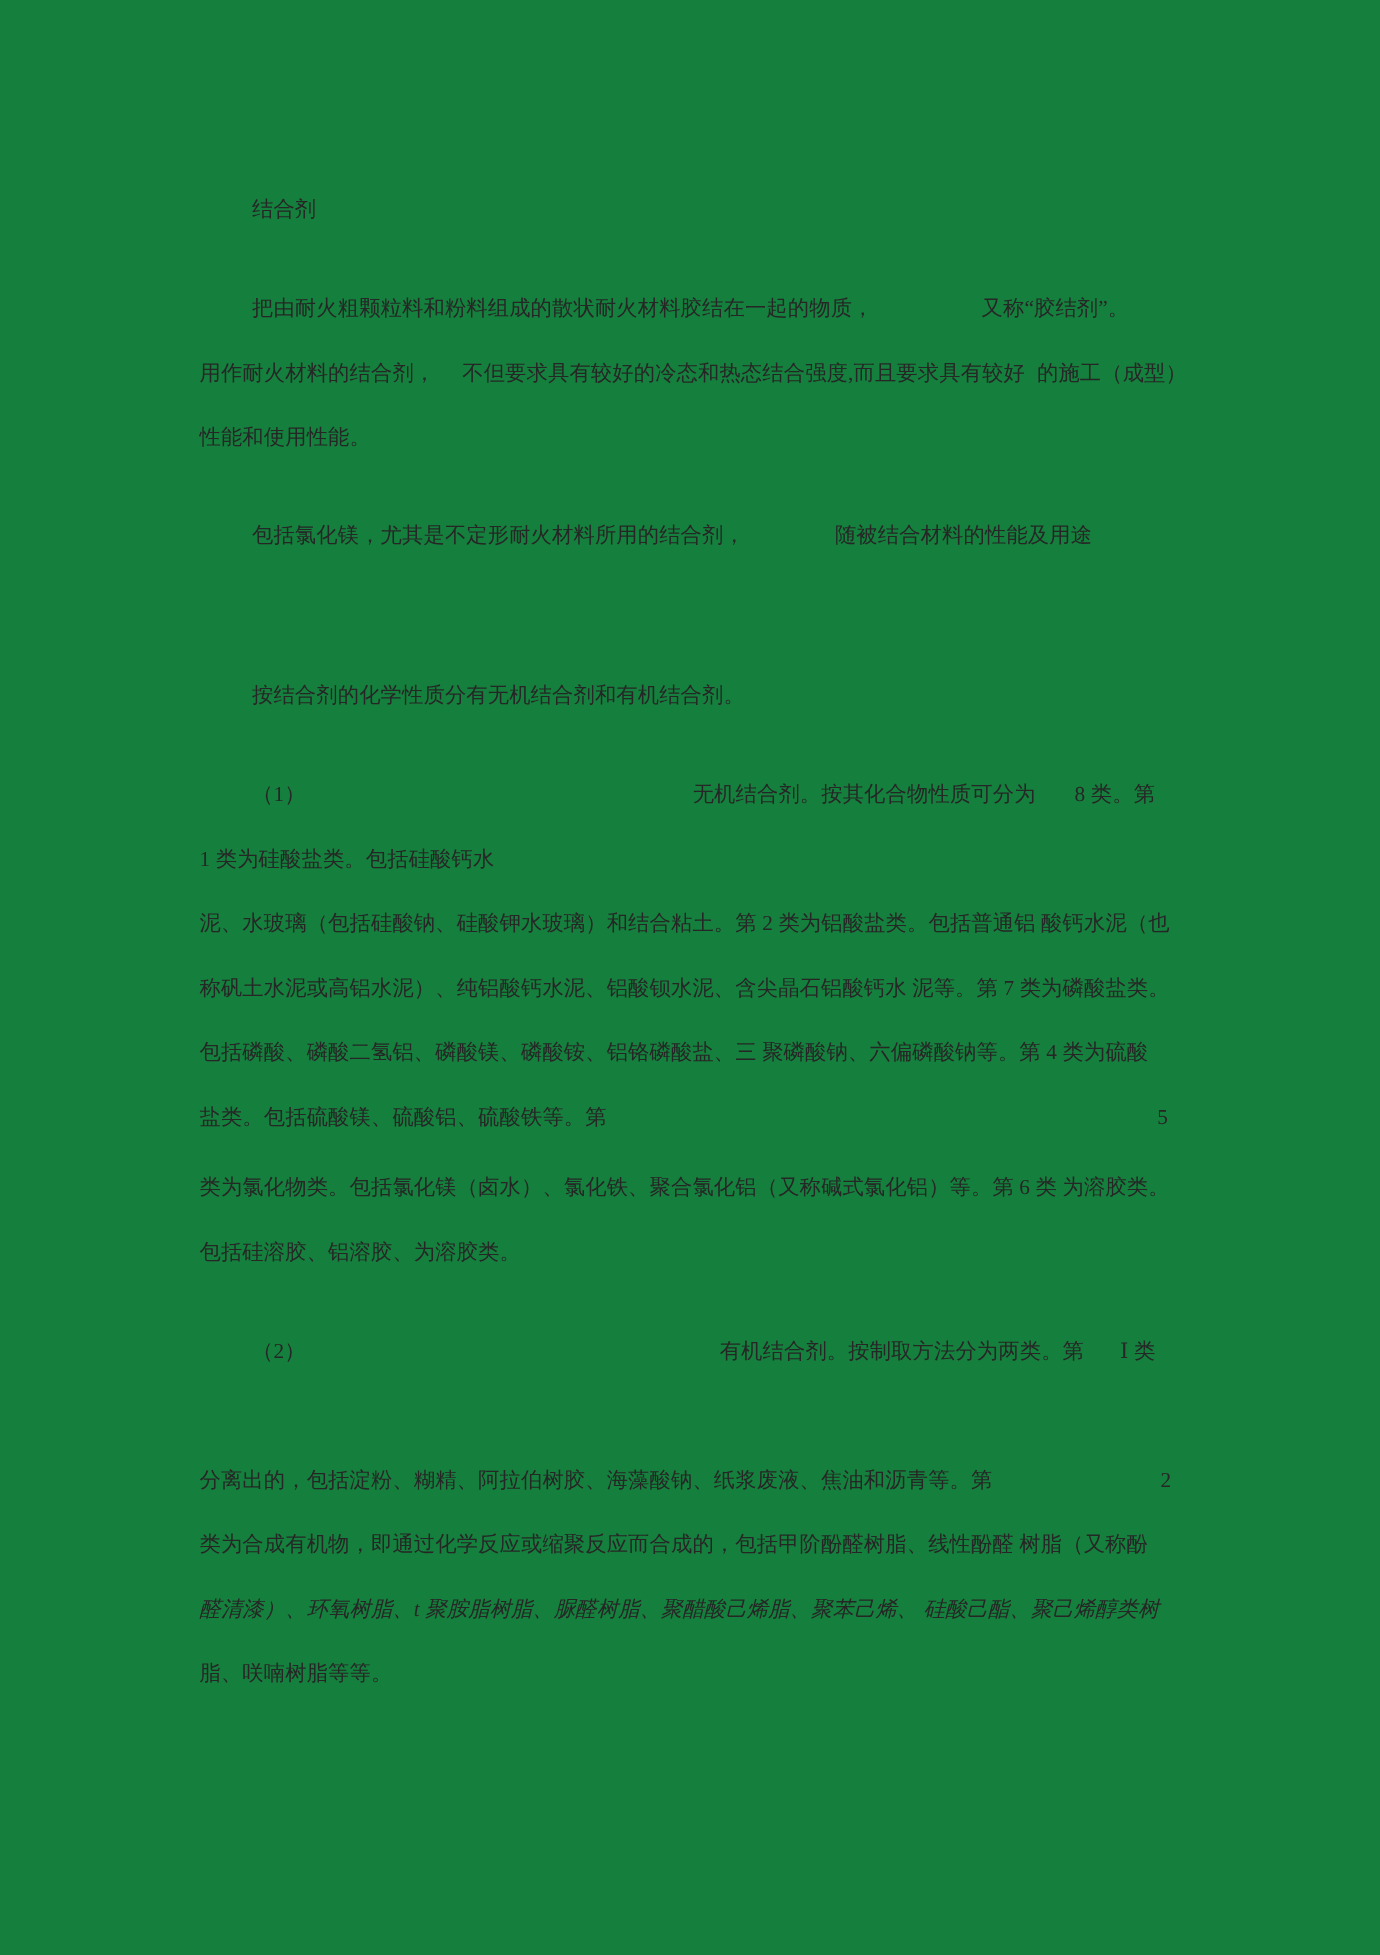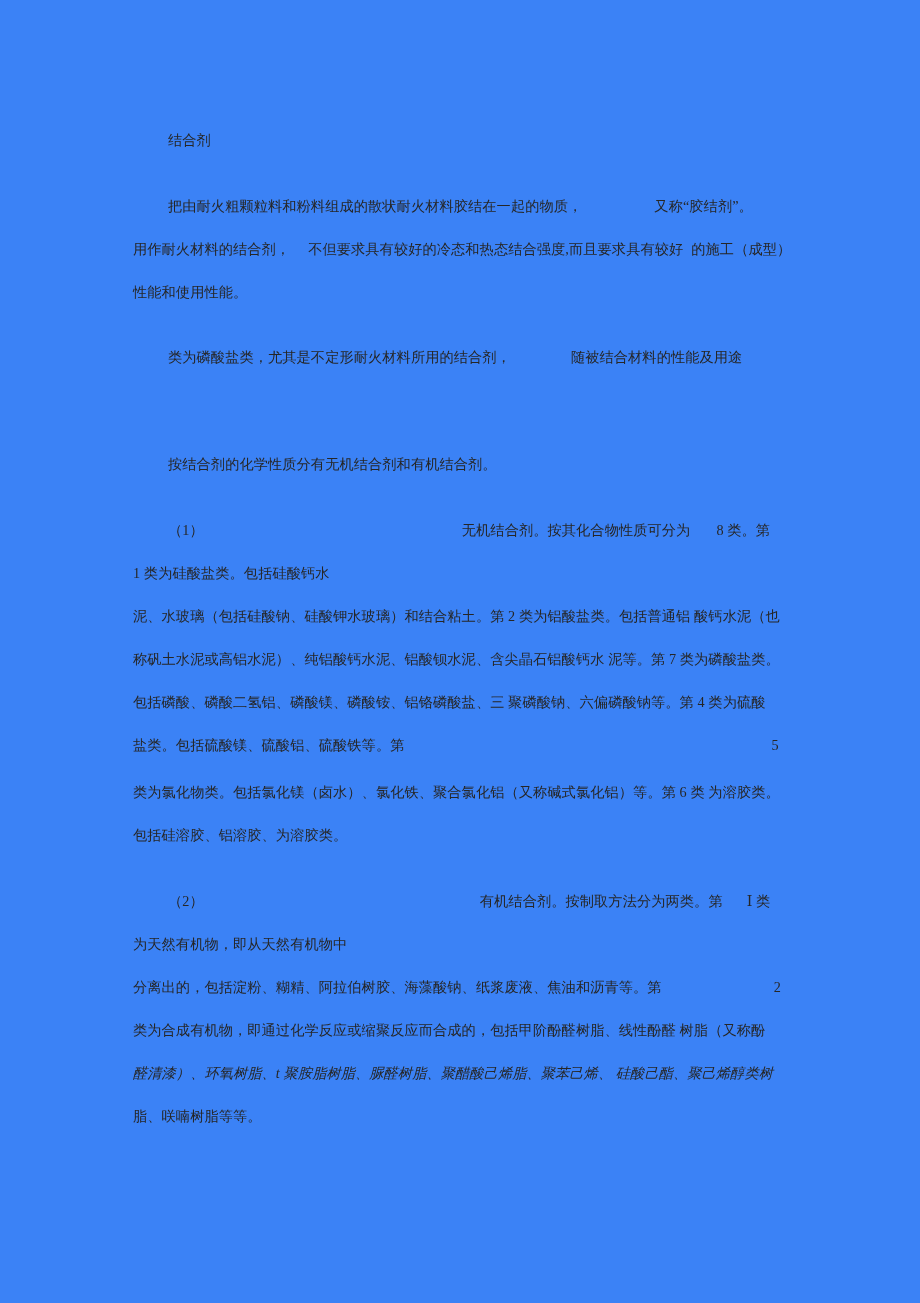--- a/index.html
+++ b/index.html
@@ -31,35 +31,34 @@
   }
   .gap {
     display: inline-block;
     height: 1px;
     vertical-align: baseline;
   }
 </style>
 </head>
 <body>
 
-<div class="page" style="background: #3b82f6;">
+<div class="page" style="background: #15803d;">
   <div class="line title">结合剂</div>
 
 <div class="line" style="top: 197px; color: rgb(38, 38, 38); padding-left: 35px;"><span>把由耐火粗颗粒料和粉料组成的散状耐火材料胶结在一起的物质，</span><span class="gap" style="width: 72px;"></span><span>又称“胶结剂”。</span></div>
     <div class="line" style="top: 240px; color: rgb(38, 38, 38);"><span>用作耐火材料的结合剂，</span><span class="gap" style="width: 18px;"></span><span>不但要求具有较好的冷态和热态结合强度,而且要求具有较好</span><span class="gap" style="width: 8px;"></span><span>的施工（成型）</span></div>
     <div class="line" style="top: 283px; color: rgb(38, 38, 38);"><span>性能和使用性能。</span></div>
-    <div class="line" style="top: 348px; color: rgb(38, 38, 38); padding-left: 35px;"><span>类为磷酸盐类，尤其是不定形耐火材料所用的结合剂，</span><span class="gap" style="width: 60px;"></span><span>随被结合材料的性能及用途</span></div>
+    <div class="line" style="top: 348px; color: rgb(38, 38, 38); padding-left: 35px;"><span>包括氯化镁，尤其是不定形耐火材料所用的结合剂，</span><span class="gap" style="width: 60px;"></span><span>随被结合材料的性能及用途</span></div>
     <div class="line" style="top: 455px; color: rgb(38, 38, 38); padding-left: 35px;"><span>按结合剂的化学性质分有无机结合剂和有机结合剂。</span></div>
     <div class="line" style="top: 521px; color: rgb(38, 38, 38); padding-left: 35px;"><span>（1）</span><span class="gap" style="width: 258px;"></span><span>无机结合剂。按其化合物性质可分为</span><span class="gap" style="width: 26px;"></span><span>8 类。第</span></div>
     <div class="line" style="top: 564px; color: rgb(38, 38, 38);"><span>1 类为硅酸盐类。包括硅酸钙水</span></div>
     <div class="line" style="top: 607px; color: rgb(38, 38, 38);"><span>泥、水玻璃（包括硅酸钠、硅酸钾水玻璃）和结合粘土。第 2 类为铝酸盐类。包括普通铝 酸钙水泥（也</span></div>
     <div class="line" style="top: 650px; color: rgb(38, 38, 38);"><span>称矾土水泥或高铝水泥）、纯铝酸钙水泥、铝酸钡水泥、含尖晶石铝酸钙水 泥等。第 7 类为磷酸盐类。</span></div>
     <div class="line" style="top: 693px; color: rgb(38, 38, 38);"><span>包括磷酸、磷酸二氢铝、磷酸镁、磷酸铵、铝铬磷酸盐、三 聚磷酸钠、六偏磷酸钠等。第 4 类为硫酸</span></div>
     <div class="line" style="top: 736px; color: rgb(38, 38, 38);"><span>盐类。包括硫酸镁、硫酸铝、硫酸铁等。第</span><span class="gap" style="width: 367px;"></span><span>5</span></div>
     <div class="line" style="top: 783px; color: rgb(38, 38, 38);"><span>类为氯化物类。包括氯化镁（卤水）、氯化铁、聚合氯化铝（又称碱式氯化铝）等。第 6 类 为溶胶类。</span></div>
     <div class="line" style="top: 826px; color: rgb(38, 38, 38);"><span>包括硅溶胶、铝溶胶、为溶胶类。</span></div>
     <div class="line" style="top: 892px; color: rgb(38, 38, 38); padding-left: 35px;"><span>（2）</span><span class="gap" style="width: 276px;"></span><span>有机结合剂。按制取方法分为两类。第</span><span class="gap" style="width: 24px;"></span><span>Ⅰ 类</span></div>
-    <div class="line" style="top: 935px; color: rgb(38, 38, 38);"><span>为天然有机物，即从天然有机物中</span></div>
     <div class="line" style="top: 978px; color: rgb(38, 38, 38);"><span>分离出的，包括淀粉、糊精、阿拉伯树胶、海藻酸钠、纸浆废液、焦油和沥青等。第</span><span class="gap" style="width: 112px;"></span><span>2</span></div>
     <div class="line" style="top: 1021px; color: rgb(38, 38, 38);"><span>类为合成有机物，即通过化学反应或缩聚反应而合成的，包括甲阶酚醛树脂、线性酚醛 树脂（又称酚</span></div>
     <div class="line" style="top: 1064px; color: rgb(38, 38, 38); font-style: italic;"><span>醛清漆）、环氧树脂、t 聚胺脂树脂、脲醛树脂、聚醋酸己烯脂、聚苯己烯、 硅酸己酯、聚己烯醇类树</span></div>
     <div class="line" style="top: 1107px; color: rgb(38, 38, 38);"><span>脂、咲喃树脂等等。</span></div>
   </div>
 
 </body></html>

